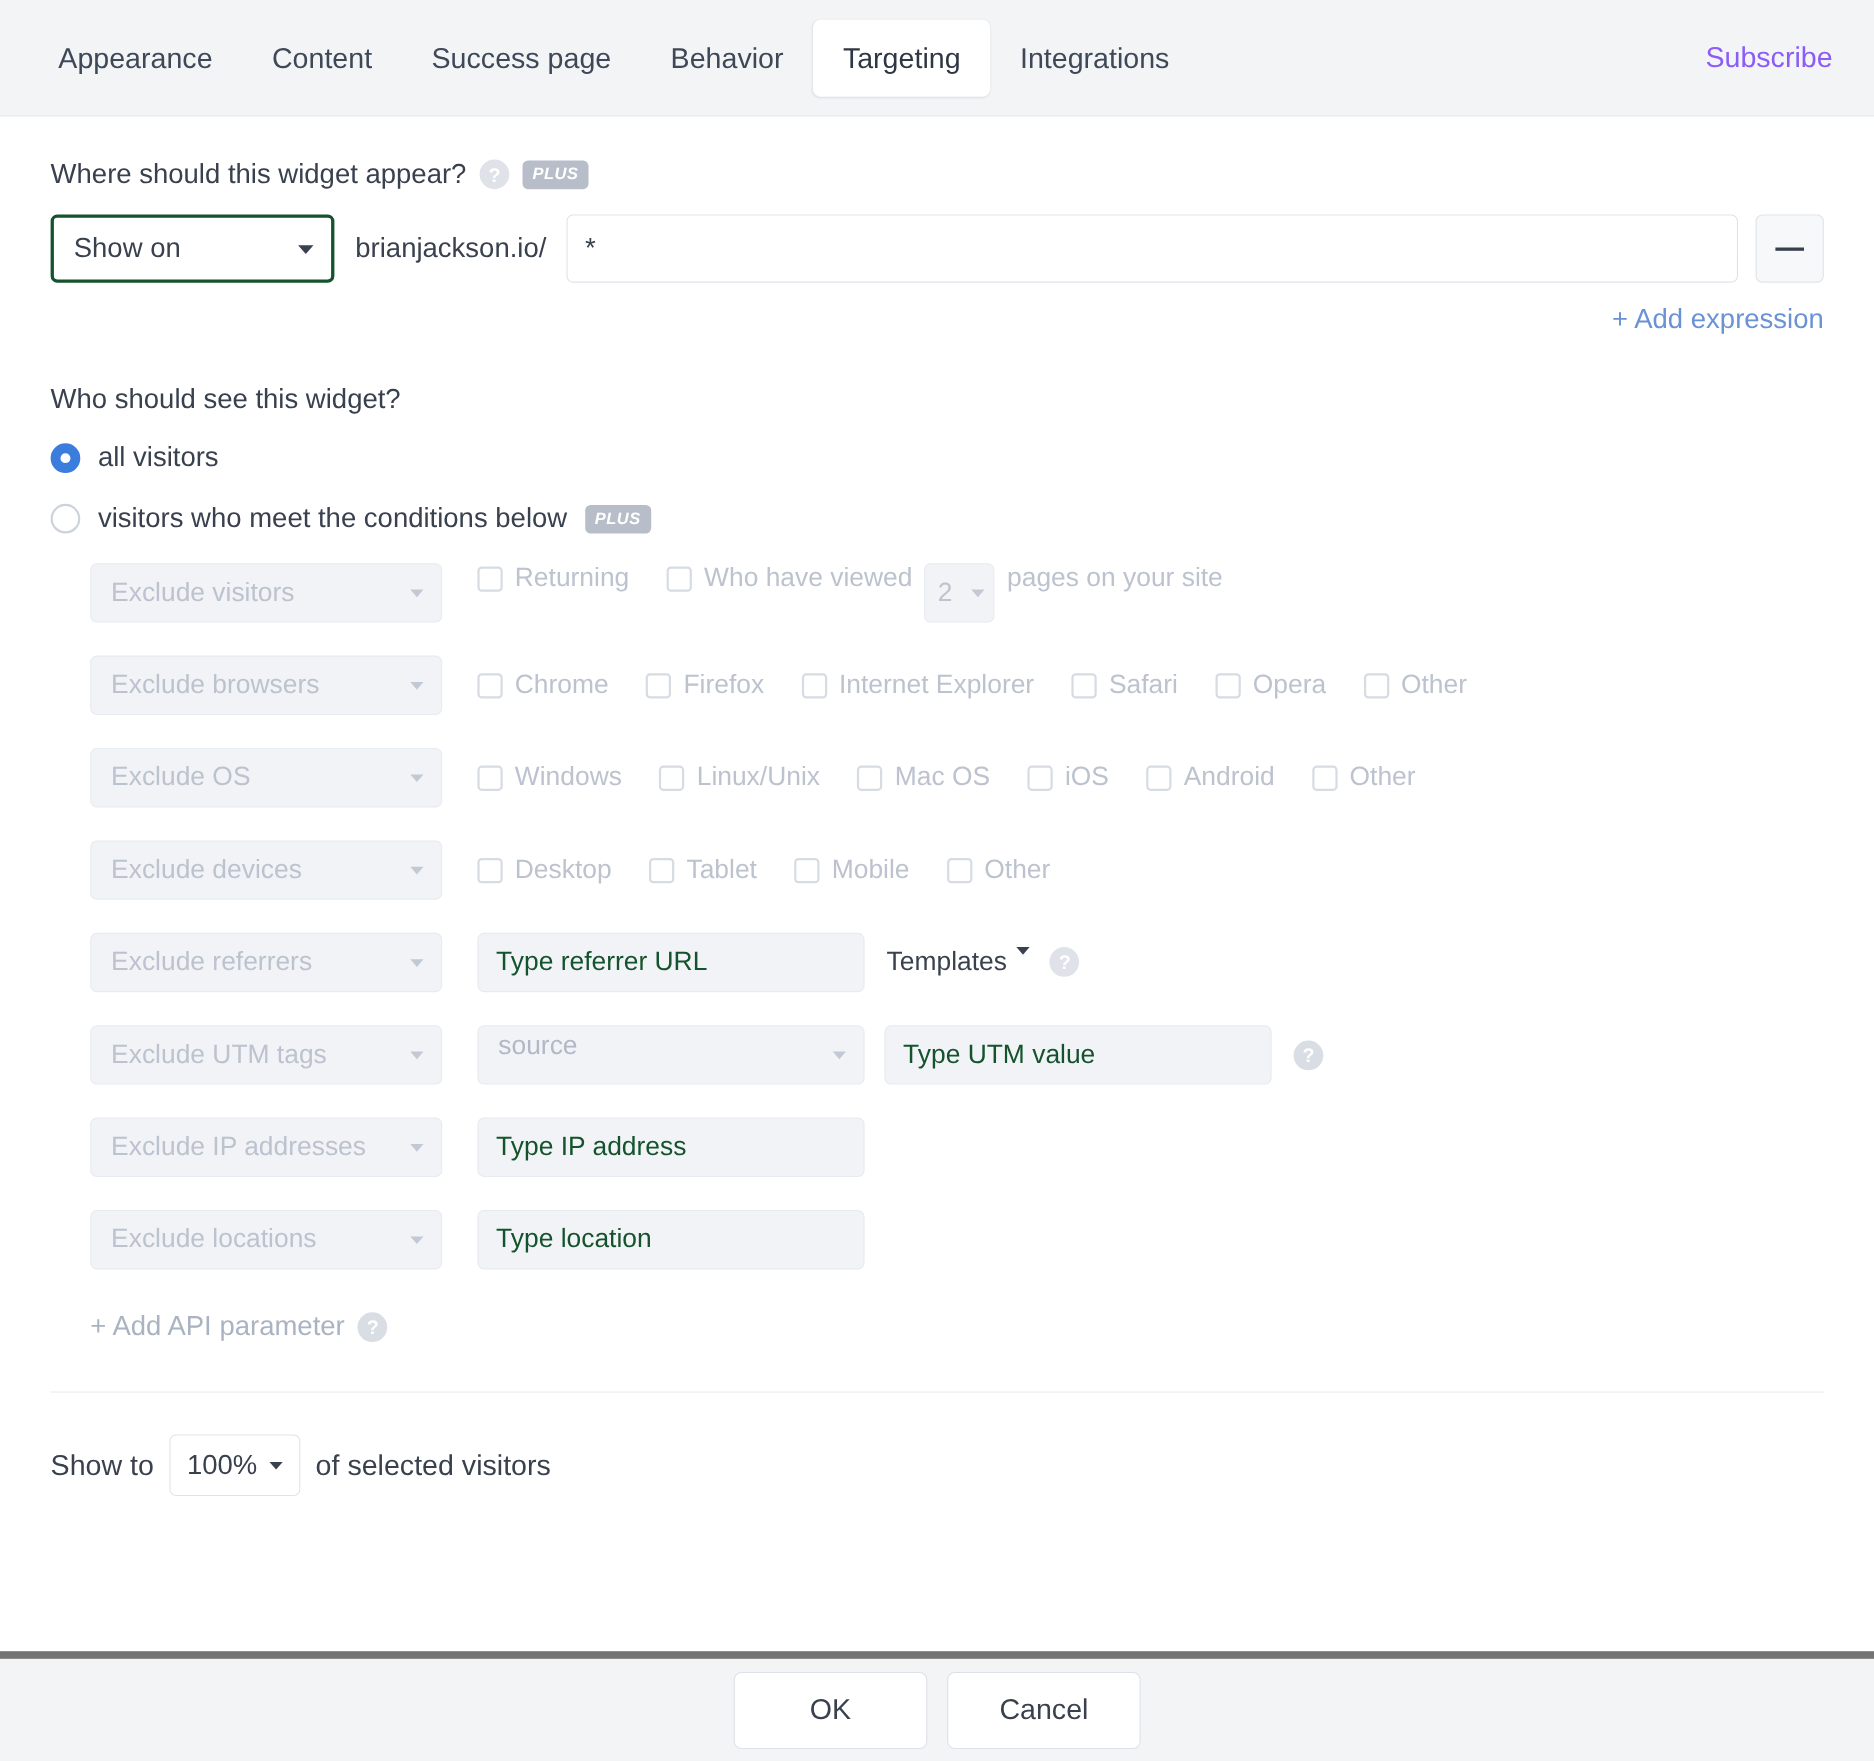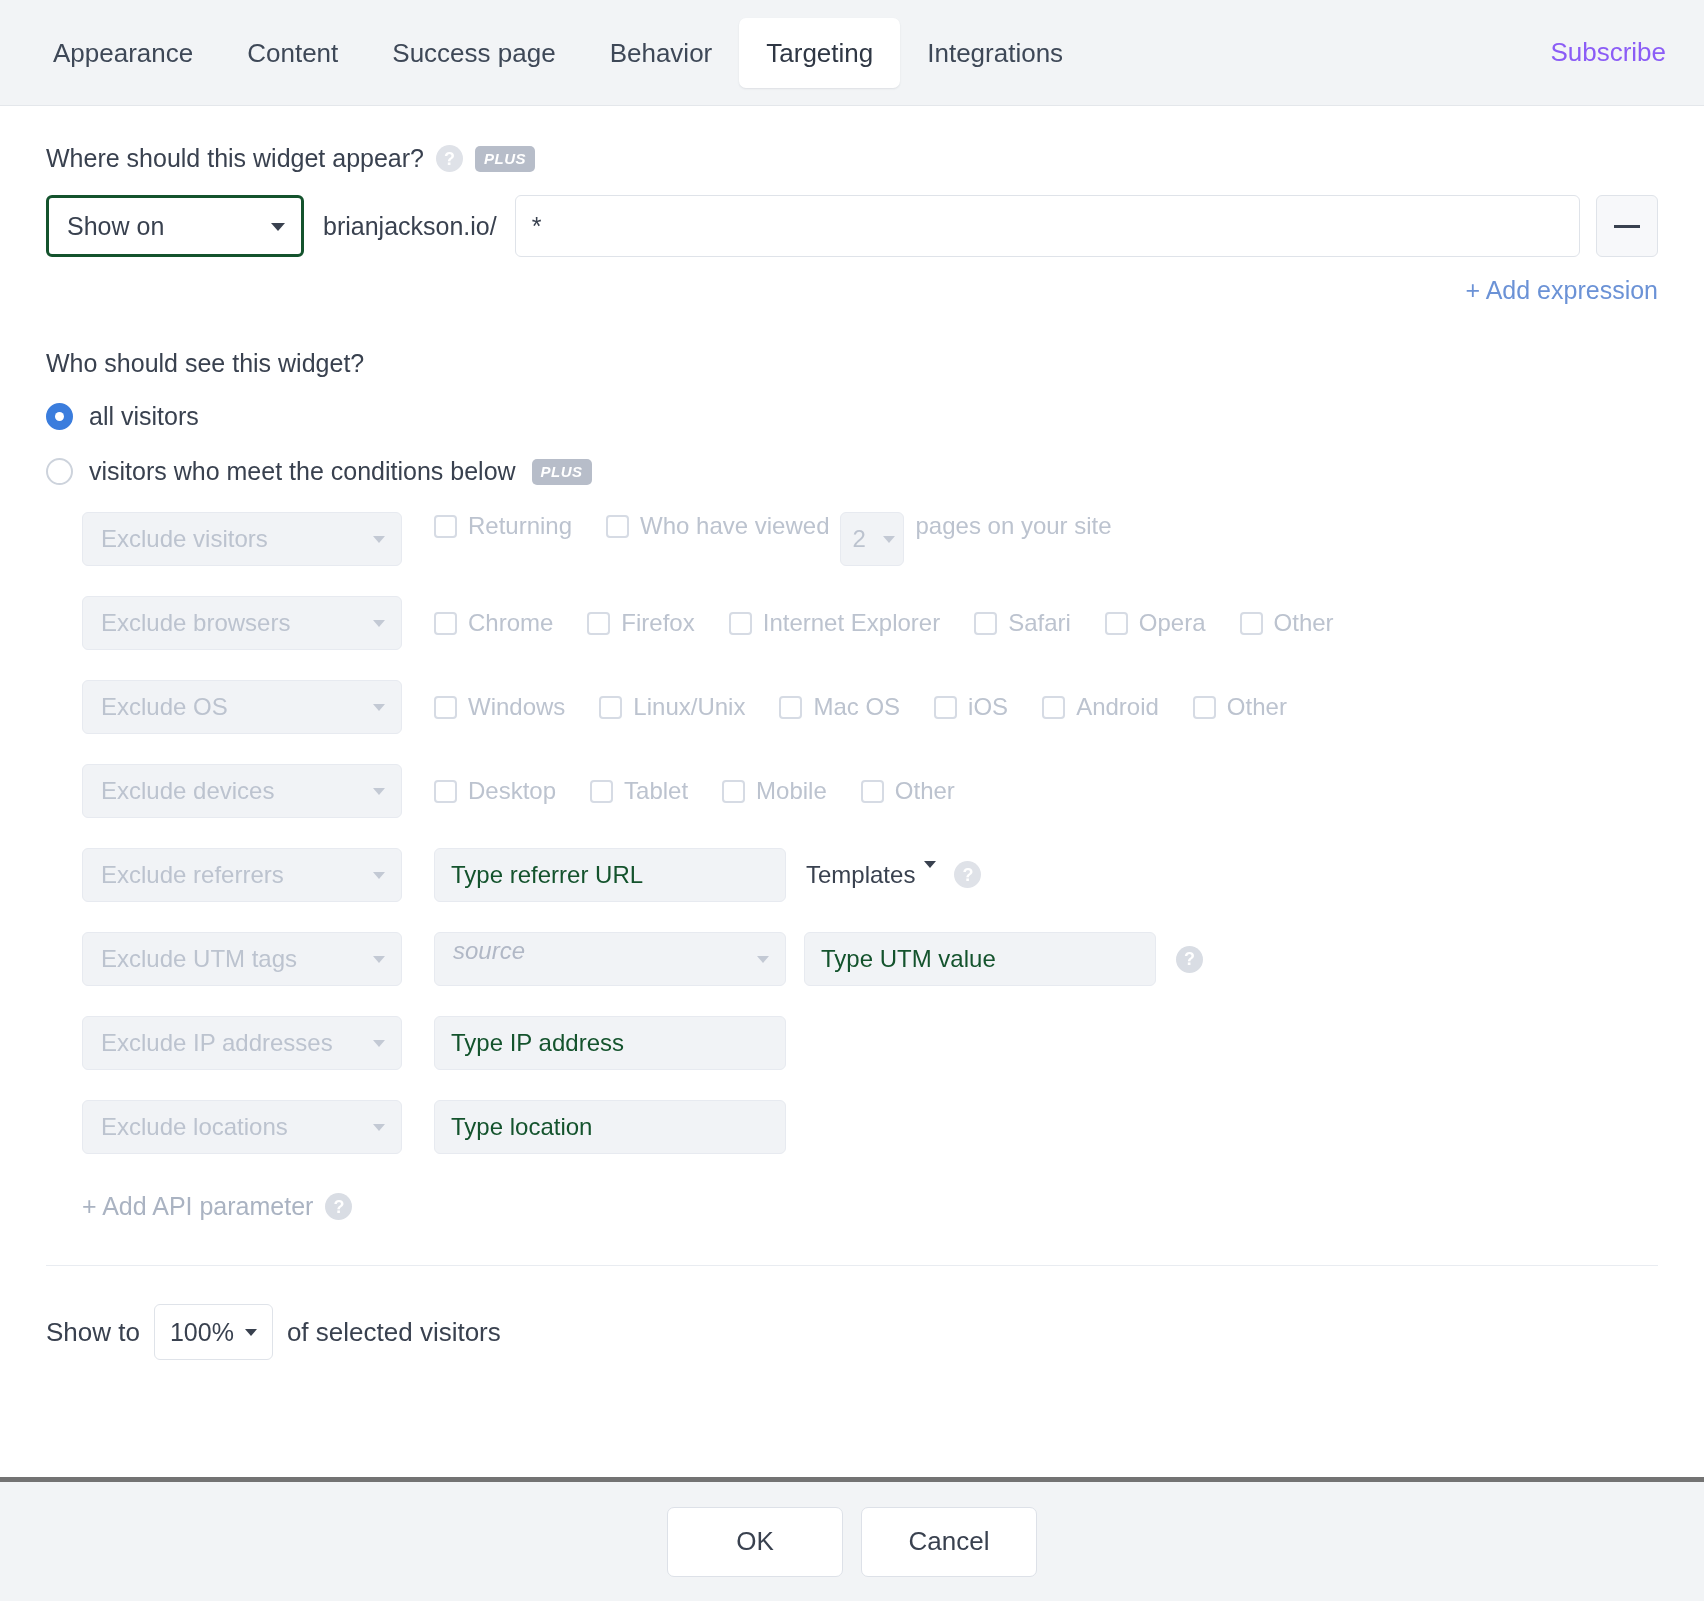--- a/index.html
+++ b/index.html
@@ -348,21 +348,20 @@
     background: #f1f3f6;
     border: 1px solid #e7eaf0;
     border-radius: 6px;
     display: flex;
     align-items: center;
     padding: 0 36px 16px 18px;
     font-size: 24px;
     color: #b1b8c6;
     margin-left: 32px;
     flex: 0 0 auto;
-    font-style: italic;
   }
   .sel-dis2 .caret-d {
     position: absolute;
     right: 16px; top: 50%;
     margin-top: -3px;
     width: 0; height: 0;
     border-left: 6px solid transparent;
     border-right: 6px solid transparent;
     border-top: 7px solid #c3c9d4;
   }
@@ -425,23 +424,23 @@
   .pct-sel .caret-dk {
     width: 0; height: 0;
     border-left: 6px solid transparent;
     border-right: 6px solid transparent;
     border-top: 7px solid #39414f;
   }
 
   
   .footer {
     flex: 0 0 auto;
-    height: 124px;
+    height: 100px;
     background: #f2f4f6;
-    border-top: 5px solid #737373;
+    border-top: 7px solid #737373;
     display: flex;
     align-items: center;
     justify-content: center;
     gap: 18px;
   }
   .btn {
     min-width: 176px;
     height: 70px;
     border: 1px solid #dde1e8;
     border-radius: 7px;

